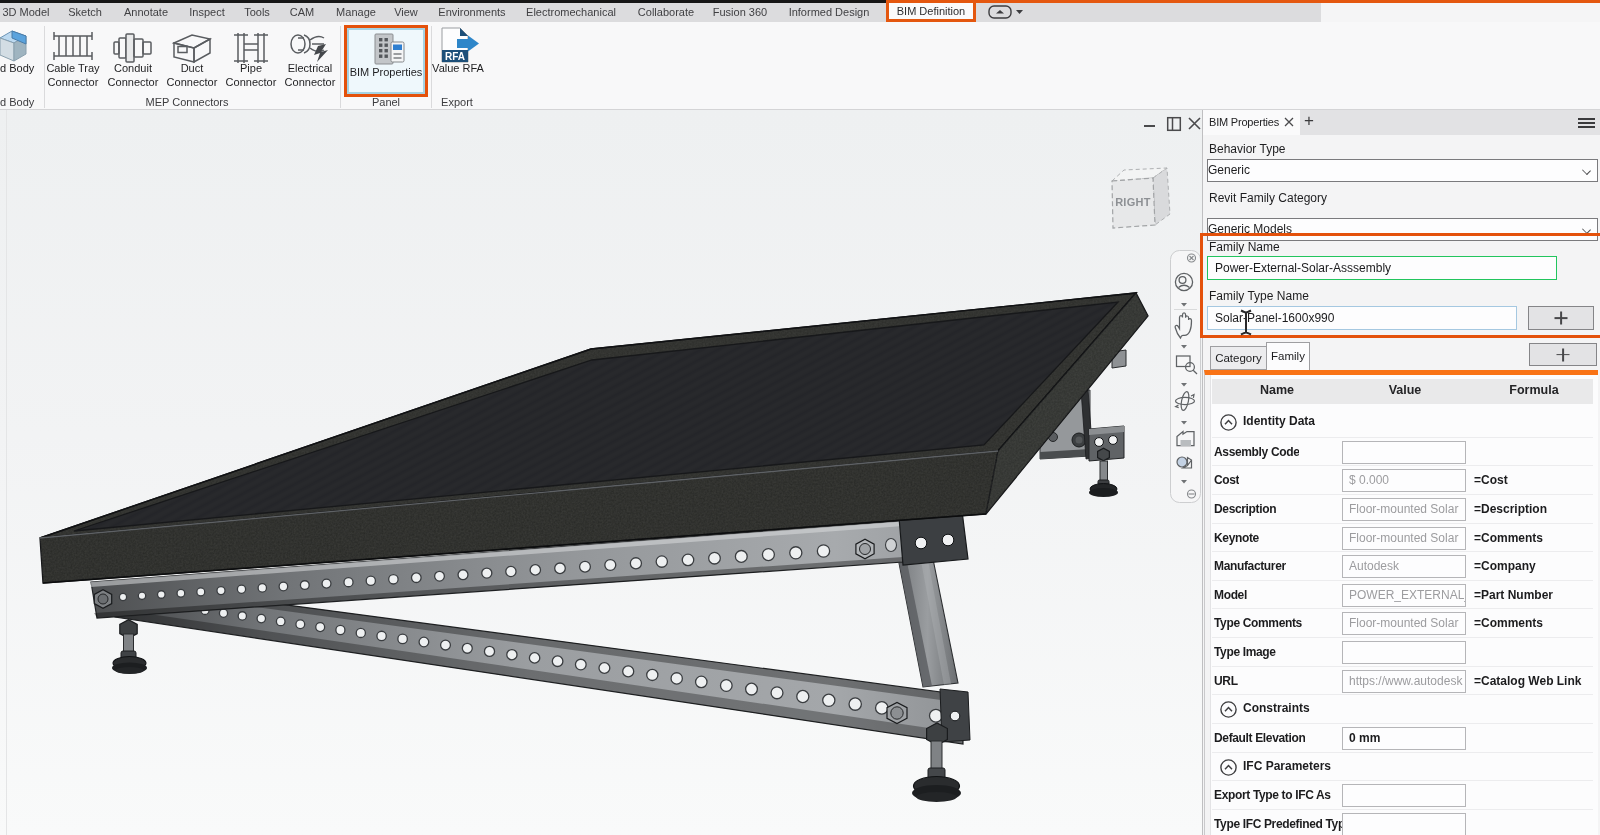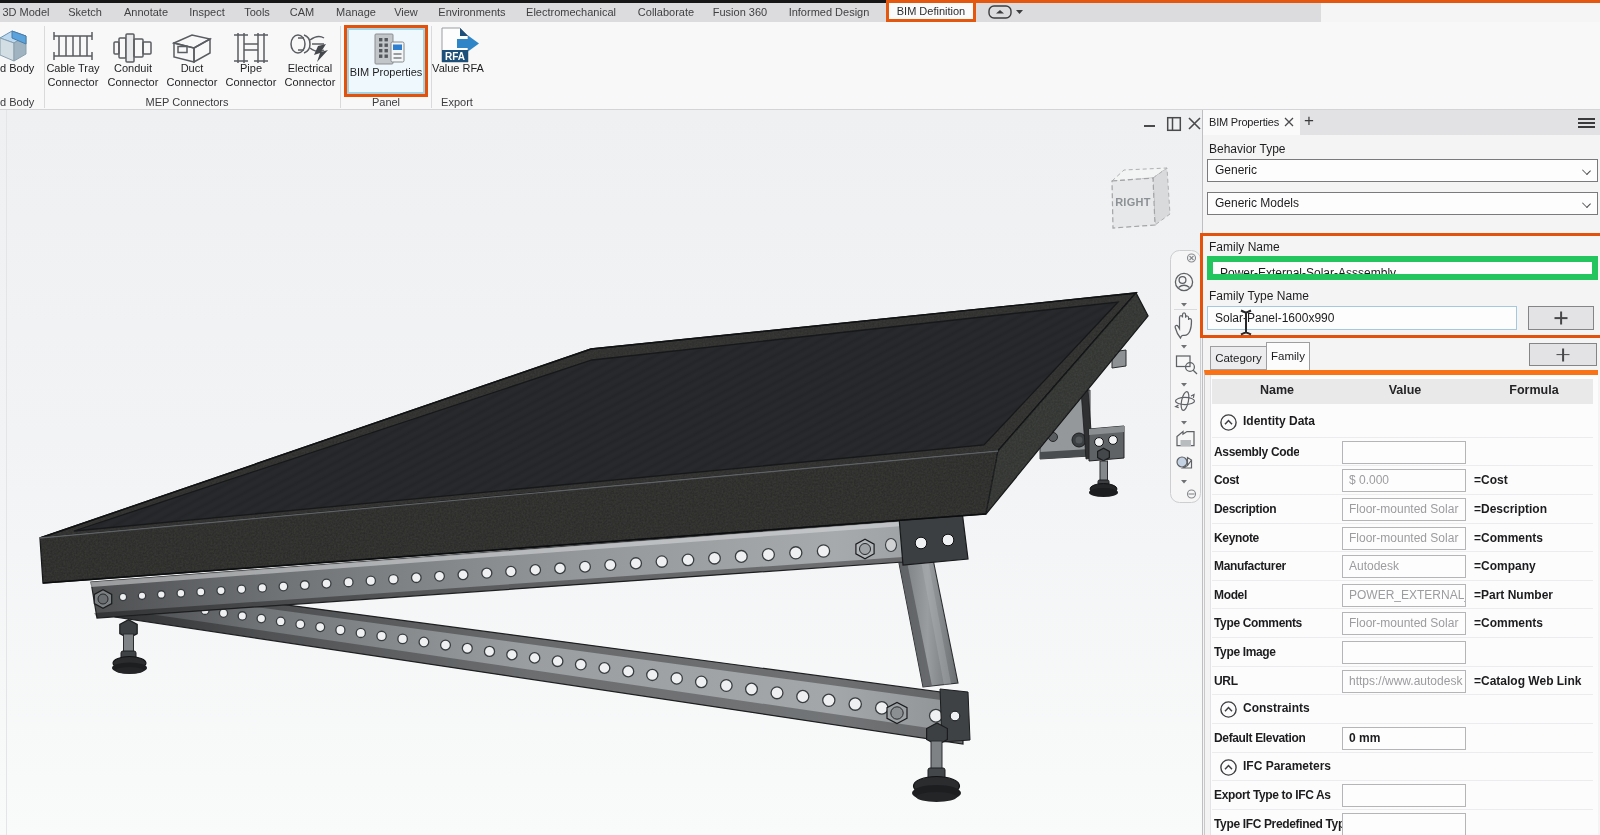--- a/index.html
+++ b/index.html
@@ -18,24 +18,24 @@
 #canvas { position:absolute; left:0; top:110px; width:1202px; height:725px; background:linear-gradient(180deg,#eef0f1 0%,#f2f3f4 45%,#f9fafa 100%); }
 #canvas .edge { position:absolute; left:6px; top:0; width:1px; height:725px; background:#e4e5e6; }
 #panel { position:absolute; left:1202px; top:110px; width:398px; height:725px; background:#f4f4f5; border-left:1px solid #bfbfc1; }
 #ptabs { position:absolute; left:0; top:0; width:398px; height:25px; background:#e2e2e4; }
 #ptab-active { position:absolute; left:0; top:0; width:97px; height:25px; background:#fafafb; font-size:11px; letter-spacing:-0.2px; color:#232325; line-height:25px; padding-left:6px; }
 #ptab-x { position:absolute; left:81px; top:7px; width:10px; height:10px; }
 #ptab-plus { position:absolute; left:101px; top:1px; font-size:17px; color:#3a3a3c; font-weight:400; }
 #pburger { position:absolute; left:375px; top:8px; width:17px; height:10px; border-top:2px solid #3a3a3c; border-bottom:2px solid #3a3a3c; }
 #pburger:after { content:""; display:block; margin-top:2px; border-top:2px solid #3a3a3c; }
 .plab { position:absolute; left:6px; font-size:12px; color:#1d1d1f; }
-.psel { position:absolute; left:4px; width:391px; height:23px; background:#fdfdfe; border:1px solid #7a7a7d; font-size:12px; color:#1d1d1f; line-height:21px; padding-left:7px; }
+.psel { position:absolute; left:4px; width:391px; height:23px; background:#fdfdfe; border:1px solid #7a7a7d; font-size:12px; color:#1d1d1f; line-height:21px; }
 .psel .chev { position:absolute; right:7px; top:7px; width:7px; height:7px; border-right:1.4px solid #4a4a4c; border-bottom:1.4px solid #4a4a4c; transform:rotate(45deg) scale(1,0.8); transform-origin:center; }
 #orangebox { position:absolute; left:-3px; top:123px; width:407px; height:105px; border:3px solid #e4510b; z-index:4; }
-.pinput { position:absolute; left:4px; width:391px; height:24px; background:#fdfdfe; border:6px solid #22c55e; font-size:12px; color:#1b1b1d; line-height:22px; padding-left:7px; white-space:nowrap; overflow:hidden; }
+.pinput { position:absolute; left:4px; width:350px; height:24px; background:#fdfdfe; border:1px solid #22c55e; font-size:12px; color:#1b1b1d; line-height:22px; padding-left:7px; white-space:nowrap; overflow:hidden; }
 #ftn { width:310px; border:1px solid #a5c8e1; }
 .pbtn { position:absolute; background:#e3e3e5; border:1px solid #858588; text-align:center; }
 .pbtn:after { content:""; position:absolute; left:50%; top:50%; width:13px; height:1.8px; background:#47474a; transform:translate(-50%,-50%); }
 .pbtn:before { content:""; position:absolute; left:50%; top:50%; width:1.8px; height:13px; background:#47474a; transform:translate(-50%,-50%); }
 #cat { position:absolute; left:7px; top:236px; width:57px; height:24px; background:#ececee; border:1px solid #9e9ea1; font-size:11.5px; color:#1d1d1f; text-align:center; line-height:22px; z-index:1; }
 #fam { position:absolute; left:63px; top:232px; width:44px; height:28px; background:#fcfcfd; border:1px solid #9e9ea1; border-bottom:none; font-size:11.5px; color:#1d1d1f; text-align:center; line-height:26px; z-index:2; }
 #tbl { position:absolute; left:1px; top:260px; width:394px; height:465px; background:#fcfcfd; border-left:1px solid #c9c9cb; border-top:5px solid #f97316; }
 #tbl .groove { position:absolute; left:0; top:0; width:6px; height:465px; background:#f3f3f4; border-right:1px solid #e3e3e5; }
 #thead { position:absolute; left:7px; top:4px; width:381px; height:25px; background:#e9e9ea; }
 #thead span { position:absolute; transform:translateX(-50%); font-size:12.5px; font-weight:bold; color:#242426; top:4px; }
@@ -423,21 +423,21 @@
     <div id="ptab-active">BIM Properties</div>
     <svg id="ptab-x" width="10" height="10" viewBox="0 0 10 10">
         <path d="M1,1 l8,8 M9,1 l-8,8" stroke="#4a4a4c" stroke-width="1.3"></path>
       </svg>
     <div id="ptab-plus">+</div>
     <div id="pburger"></div>
   </div>
   <div class="plab" style="top:32px">Behavior Type</div>
   <div class="psel" style="top:49px">Generic<span class="chev"></span></div>
   <div class="plab" style="top:81px">Revit Family Category</div>
-  <div class="psel" style="top:82px">Generic Models<span class="chev"></span></div>
+  <div class="psel" style="top:108px">Generic Models<span class="chev"></span></div>
   <div id="orangebox"></div>
   <div class="plab" style="top:130px;z-index:5">Family Name</div>
   <div class="pinput" style="top:146px;z-index:5">Power-External-Solar-Asssembly</div>
   <div class="plab" style="top:179px;z-index:5">Family Type Name</div>
   <div class="pinput" id="ftn" style="top:196px;z-index:5">Solar-Panel-1600x990</div>
   <div class="pbtn" style="left:325px;top:196px;width:66px;height:24px;z-index:5"></div>
   <svg id="ibeam" width="14" height="27" viewBox="0 0 14 27">
       <path d="M2,1.5 q4,2 5,2 q1,0 5,-2 M2,25.5 q4,-2 5,-2 q1,0 5,2 M7,3.5 l0,20" stroke="#29292b" stroke-width="2" fill="none"></path>
     </svg>
   <div id="cat">Category</div>

